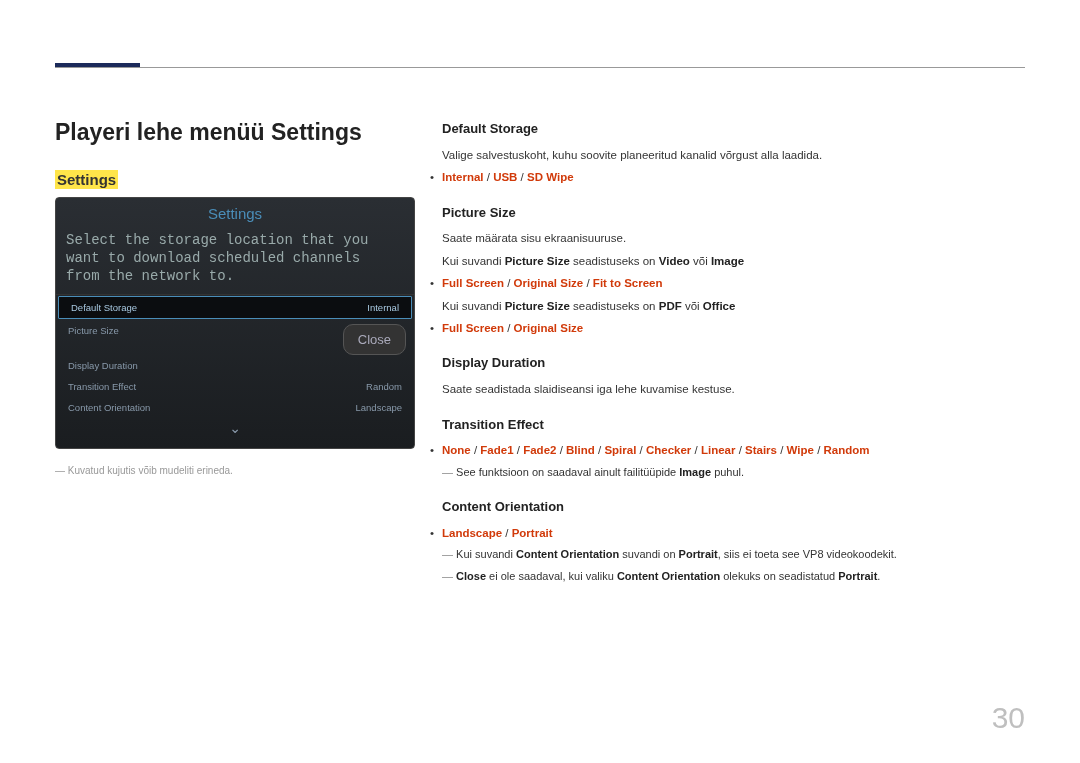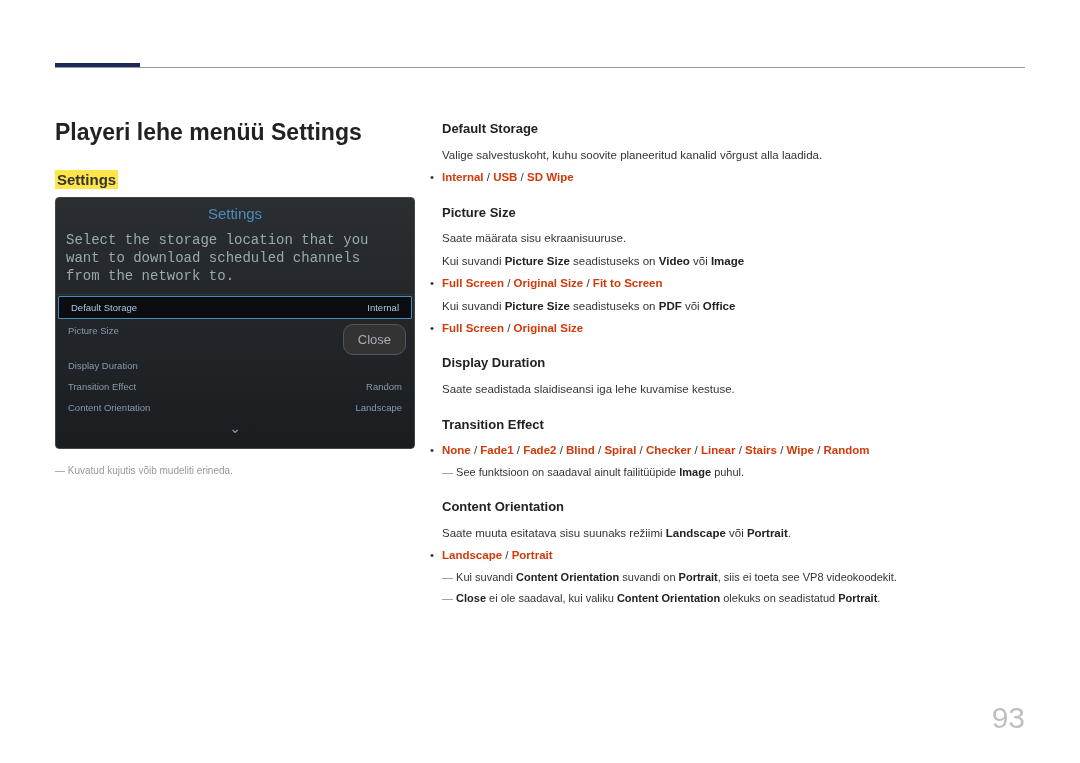--- a/index.html
+++ b/index.html
@@ -212,29 +212,26 @@
 
       <h3>Transition Effect</h3>
       <p class="bullet">
         <span class="red">None</span><span class="sep"> / </span><span class="red">Fade1</span><span class="sep"> / </span><span class="red">Fade2</span><span class="sep"> / </span><span class="red">Blind</span><span class="sep"> / </span><span class="red">Spiral</span><span class="sep"> / </span><span class="red">Checker</span><span class="sep"> / </span><span class="red">Linear</span><span class="sep"> / </span><span class="red">Stairs</span><span class="sep"> / </span><span class="red">Wipe</span><span class="sep"> / </span><span class="red">Random</span>
       </p>
       <p class="dash-note">
         <span>See funktsioon on saadaval ainult failitüüpide </span><span class="bold">Image</span><span> puhul.</span>
       </p>
 
       <h3>Content Orientation</h3>
-      <p>
-        <span>Saate muuta esitatava sisu suunaks režiimi </span><span class="bold">Landscape</span><span> või </span><span class="bold">Portrait</span><span>.</span>
-      </p>
       <p class="bullet">
         <span class="red">Landscape</span><span class="sep"> / </span><span class="red">Portrait</span>
       </p>
       <p class="dash-note">
         <span>Kui suvandi </span><span class="bold">Content Orientation</span><span> suvandi on </span><span class="bold">Portrait</span><span>, siis ei toeta see VP8 videokoodekit.</span>
       </p>
       <p class="dash-note">
         <span class="bold">Close</span><span> ei ole saadaval, kui valiku </span><span class="bold">Content Orientation</span><span> olekuks on seadistatud </span><span class="bold">Portrait</span><span>.</span>
       </p>
     </div>
   </div>
 </div>
 
-<div class="page-num">93</div>
+<div class="page-num">30</div>
 
 </body></html>

